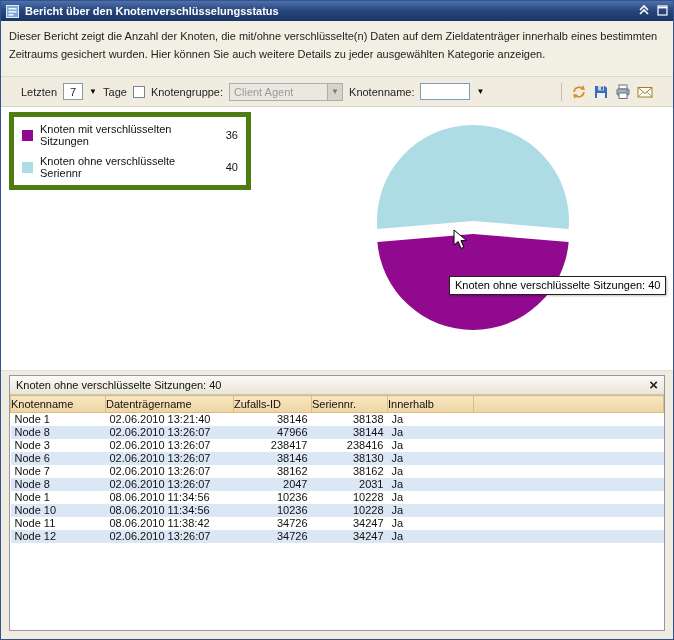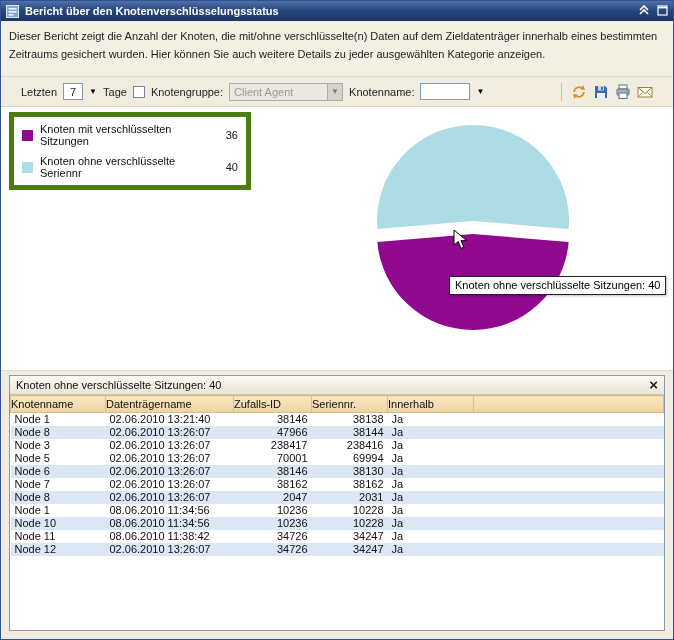--- a/index.html
+++ b/index.html
@@ -284,28 +284,20 @@
               <td></td>
             </tr>
             <tr>
               <td>Node 3</td>
               <td>02.06.2010 13:26:07</td>
               <td class="num1">238417</td>
               <td class="num2">238416</td>
               <td>Ja</td>
               <td></td>
             </tr>
-            <tr>
-              <td>Node 5</td>
-              <td>02.06.2010 13:26:07</td>
-              <td class="num1">70001</td>
-              <td class="num2">69994</td>
-              <td>Ja</td>
-              <td></td>
-            </tr>
             <tr class="alt">
               <td>Node 6</td>
               <td>02.06.2010 13:26:07</td>
               <td class="num1">38146</td>
               <td class="num2">38130</td>
               <td>Ja</td>
               <td></td>
             </tr>
             <tr>
               <td>Node 7</td>

